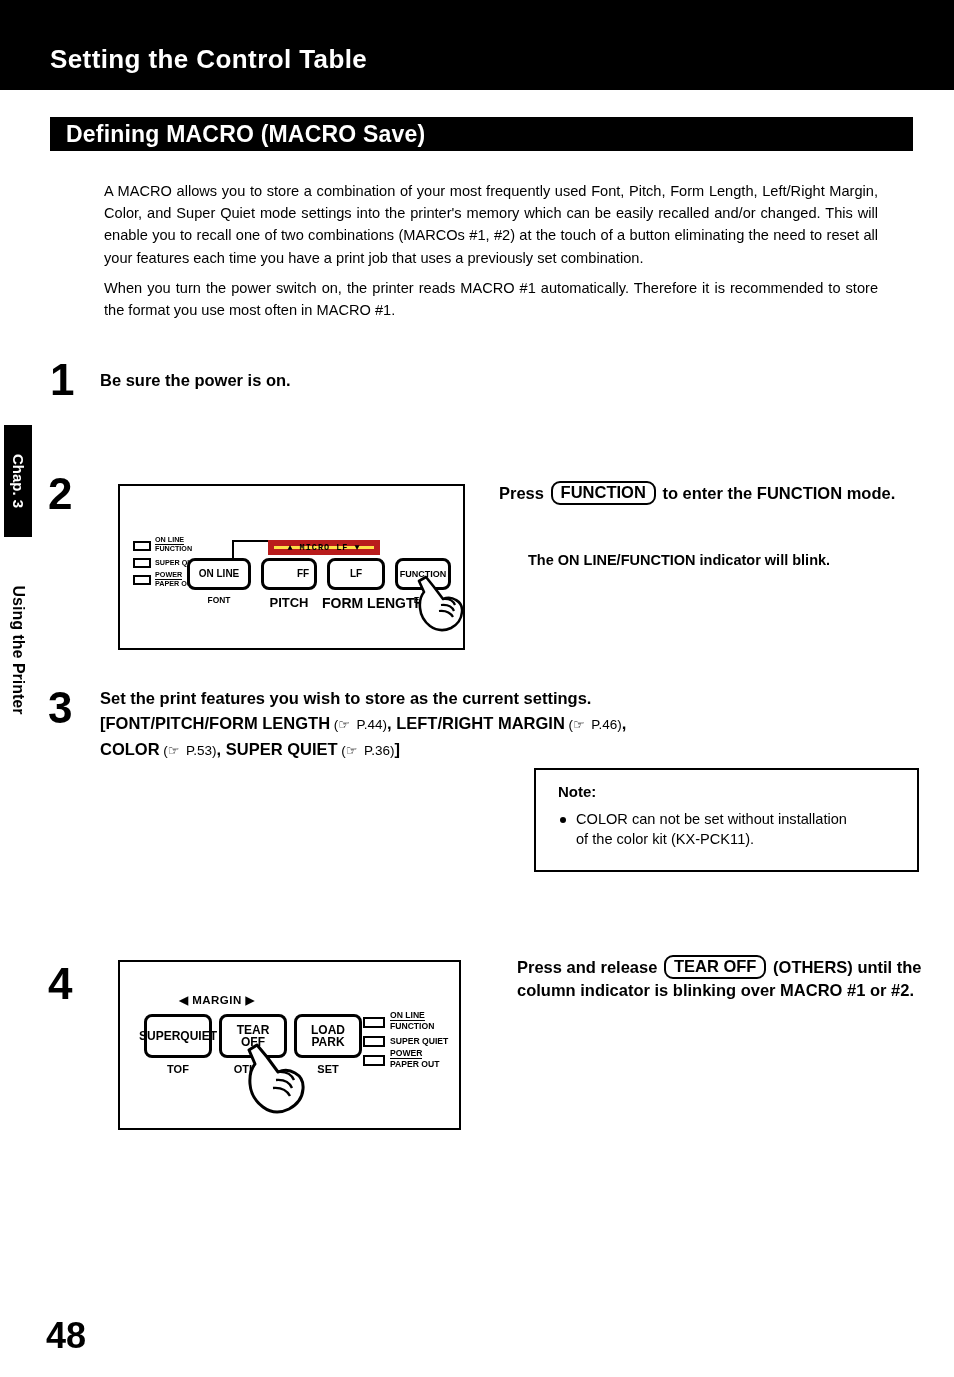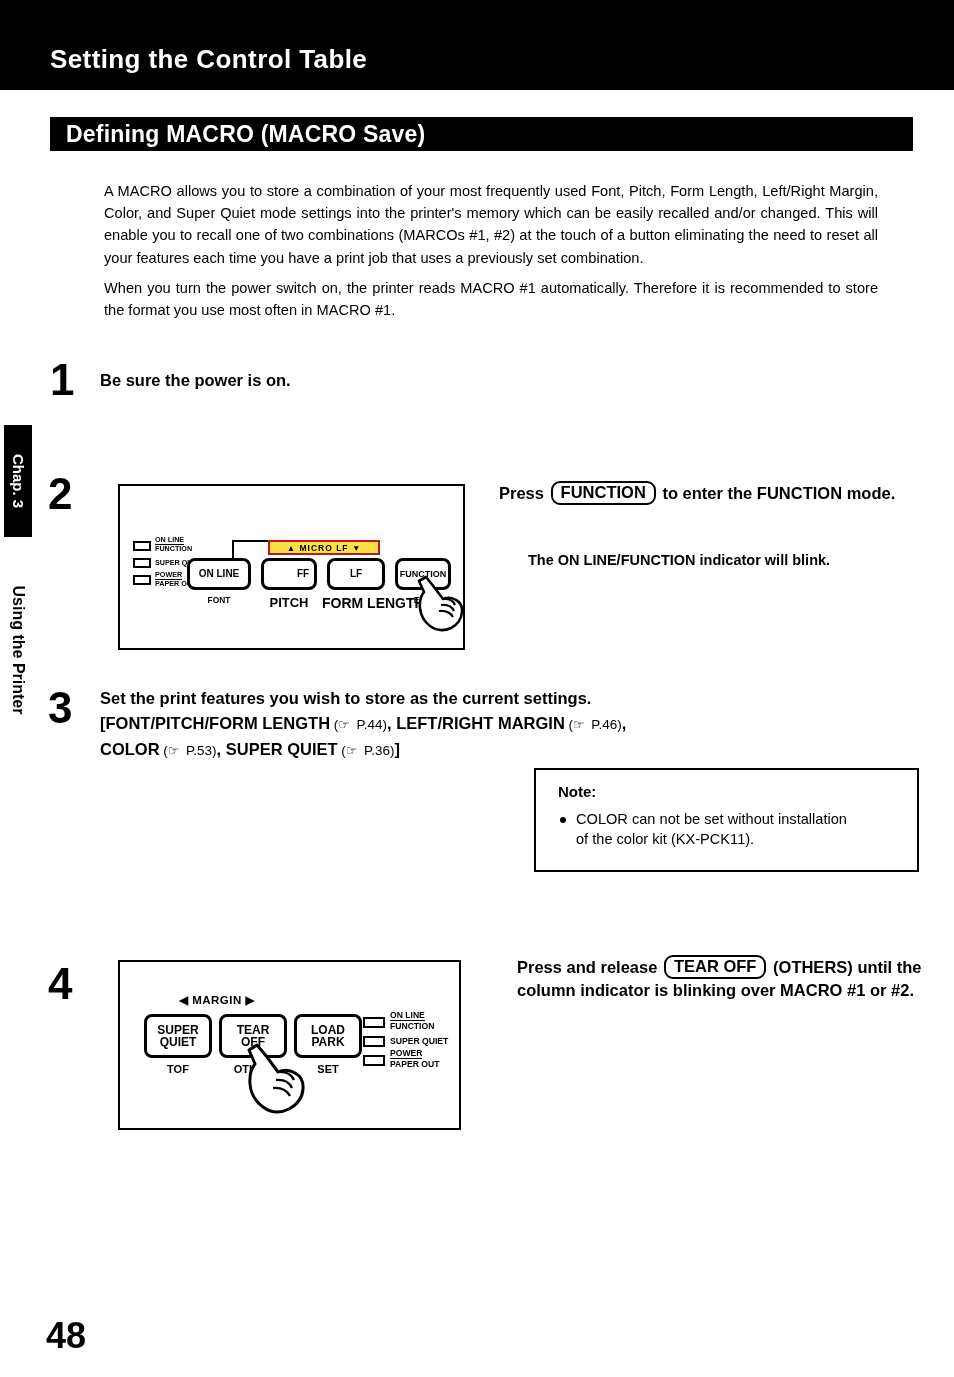--- a/index.html
+++ b/index.html
@@ -94,23 +94,23 @@
   .led{
     position:absolute;box-sizing:border-box;background:#000;
     border:2px solid #000;
   }
   .led i{display:block;width:100%;height:100%;background:#fff;}
   .ledtxt{position:absolute;font-weight:bold;white-space:nowrap;}
   .ledtxt.u{border-bottom:1.5px solid #000;}
 
   
   .microbox{
-    position:absolute;box-sizing:border-box;border:2px solid #b91c1c;background:#fde047;
+    position:absolute;box-sizing:border-box;border:6px solid #b91c1c;background:#fde047;
     display:flex;align-items:center;justify-content:center;
-    font-weight:bold;letter-spacing:1px;
+    font-weight:bold;letter-spacing:1px;font-family:Liberation Mono, monospace;
   }
   .brk{position:absolute;background:#000;}
 
   
   .hand-ill{position:absolute;}
 
   
   .notebox{
     position:absolute;box-sizing:border-box;border:2px solid #000;background:#fff;
   }
@@ -217,21 +217,21 @@
 <div class="steptext" style="left:517px;top:955px;width:432px;">
   <span>Press and release</span>
   <span class="keycap">TEAR OFF</span>
   <span>(OTHERS) until the column indicator is blinking over MACRO #1 or #2.</span>
 </div>
 
 <div class="panel" style="left:118px;top:960px;width:343px;height:170px;">
 
   <div class="klabel" style="left:22px;top:31px;width:150px;font-size:11.5px;letter-spacing:.5px;">◀  MARGIN  ▶</div>
 
-  <div class="pkey" style="left:24px;top:52px;width:68px;height:44px;font-size:12px;flex-direction:column;">
+  <div class="pkey" style="left:24px;top:52px;width:68px;height:44px;font-size:12px;flex-direction:row;">
     <span>SUPER</span>
     <span>QUIET</span>
   </div>
   <div class="pkey" style="left:99px;top:52px;width:68px;height:44px;font-size:12px;flex-direction:column;">
     <span>TEAR</span>
     <span>OFF</span>
   </div>
   <div class="pkey" style="left:174px;top:52px;width:68px;height:44px;font-size:12px;flex-direction:column;">
     <span>LOAD</span>
     <span>PARK</span>

